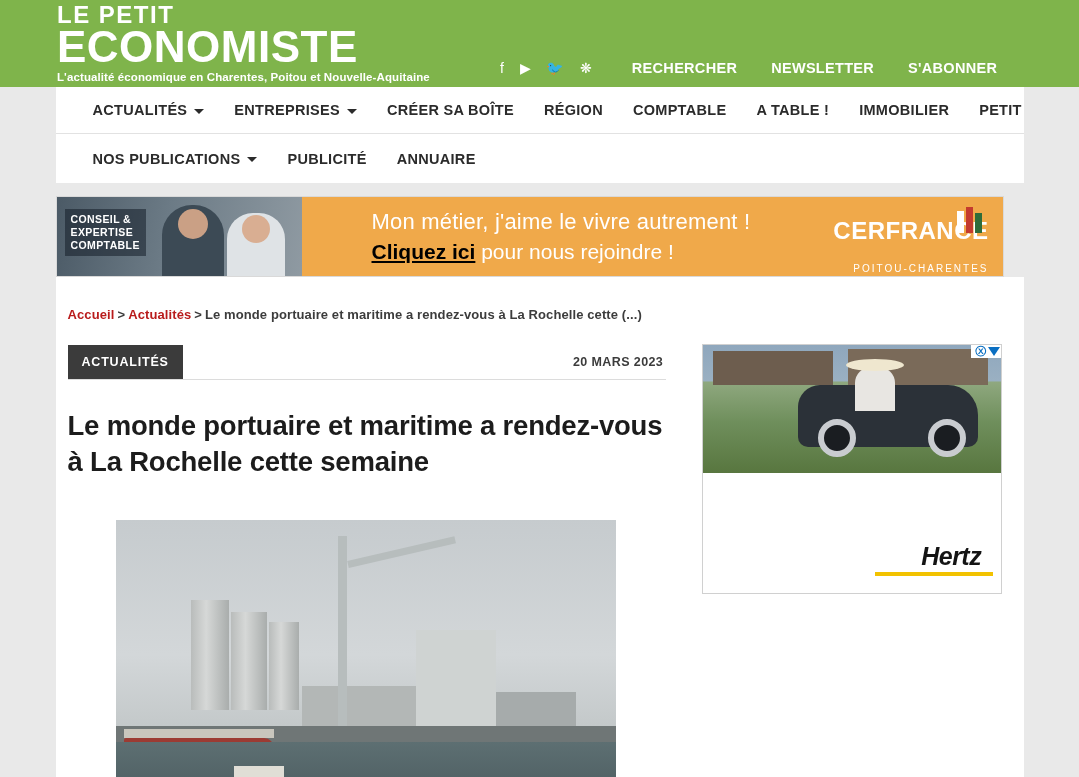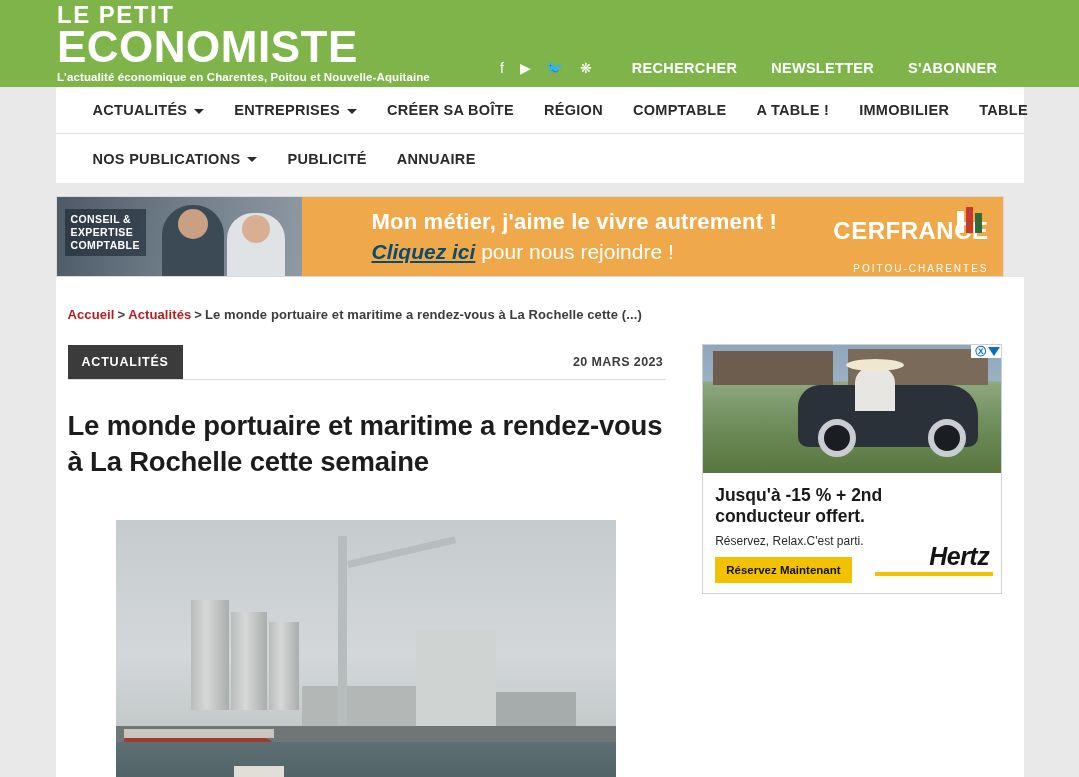--- a/index.html
+++ b/index.html
@@ -161,30 +161,30 @@
   }
   .banner-right {
     flex: 1;
     background: #f0a94a;
     position: relative;
   }
   .banner-t1 {
     position: absolute; left: 70px; top: 12px;
     color: #ffffff;
     font-size: 22px;
-    font-weight: bold;
+    font-weight: normal;
     letter-spacing: 0.2px;
   }
   .banner-t2 {
     position: absolute; left: 70px; top: 43px;
     font-size: 21px;
     font-weight: bold;
     color: #ffffff;
   }
-  .banner-t2 u { color: #0c4a6e; font-style: italic; }
+  .banner-t2 u { color: #000000; }
   .banner-t2 .thin { font-weight: normal; }
   .cerf {
     position: absolute; right: 14px; top: 20px;
     text-align: right;
   }
   .cerf-main {
     font-size: 24px; font-weight: bold; color: #ffffff; letter-spacing: 0.5px;
   }
   .cerf-sub {
     font-size: 10px; color: #ffffff; letter-spacing: 2px; margin-top: 18px;
@@ -388,21 +388,21 @@
     padding: 7px 11px;
     cursor: pointer;
   }
   .ad-legal {
     margin-top: 8px;
     font-size: 8px;
     color: #4a4a4a;
   }
   .hertz-logo {
     position: absolute;
-    right: 12px; bottom: 22px;
+    right: 20px; bottom: 22px;
     font-size: 25px;
     font-weight: bold;
     font-style: italic;
     color: #141414;
     letter-spacing: -0.5px;
   }
   .hertz-bar {
     position: absolute;
     right: 8px; bottom: 17px;
     width: 118px; height: 4px;
@@ -456,21 +456,21 @@
       <div class="nav-item">
         <span>COMPTABLE</span>
       </div>
       <div class="nav-item">
         <span>A TABLE !</span>
       </div>
       <div class="nav-item">
         <span>IMMOBILIER</span>
       </div>
       <div class="nav-item">
-        <span>TABLE</span>
+        <span>PETIT</span>
       </div>
     </div>
     <div class="nav-row second">
       <div class="nav-item">
         <span>NOS PUBLICATIONS</span>
         <i class="caret"></i>
       </div>
       <div class="nav-item">
         <span>PUBLICITÉ</span>
       </div>
@@ -554,27 +554,20 @@
           </div>
           <div class="ad-photo">
             <div class="ad-bld"></div>
             <div class="ad-bld2"></div>
             <div class="ad-car"></div>
             <div class="ad-wheel" style="left:115px;"></div>
             <div class="ad-wheel" style="left:225px;"></div>
             <div class="ad-person"></div>
             <div class="ad-hat"></div>
           </div>
-          <div class="ad-body">
-            <div class="ad-h1">Jusqu'à -15 % + 2nd</div>
-            <div class="ad-h1">conducteur offert.</div>
-            <div class="ad-h2">Réservez, Relax.C'est parti.</div>
-            <div class="ad-btn">Réservez Maintenant</div>
-            <div class="ad-legal">*Des conditions s'appliquent.</div>
-          </div>
           <div class="hertz-logo">Hertz</div>
           <div class="hertz-bar"></div>
         </div>
       </div>
 
     </div>
   </div>
 
 </div>
 

